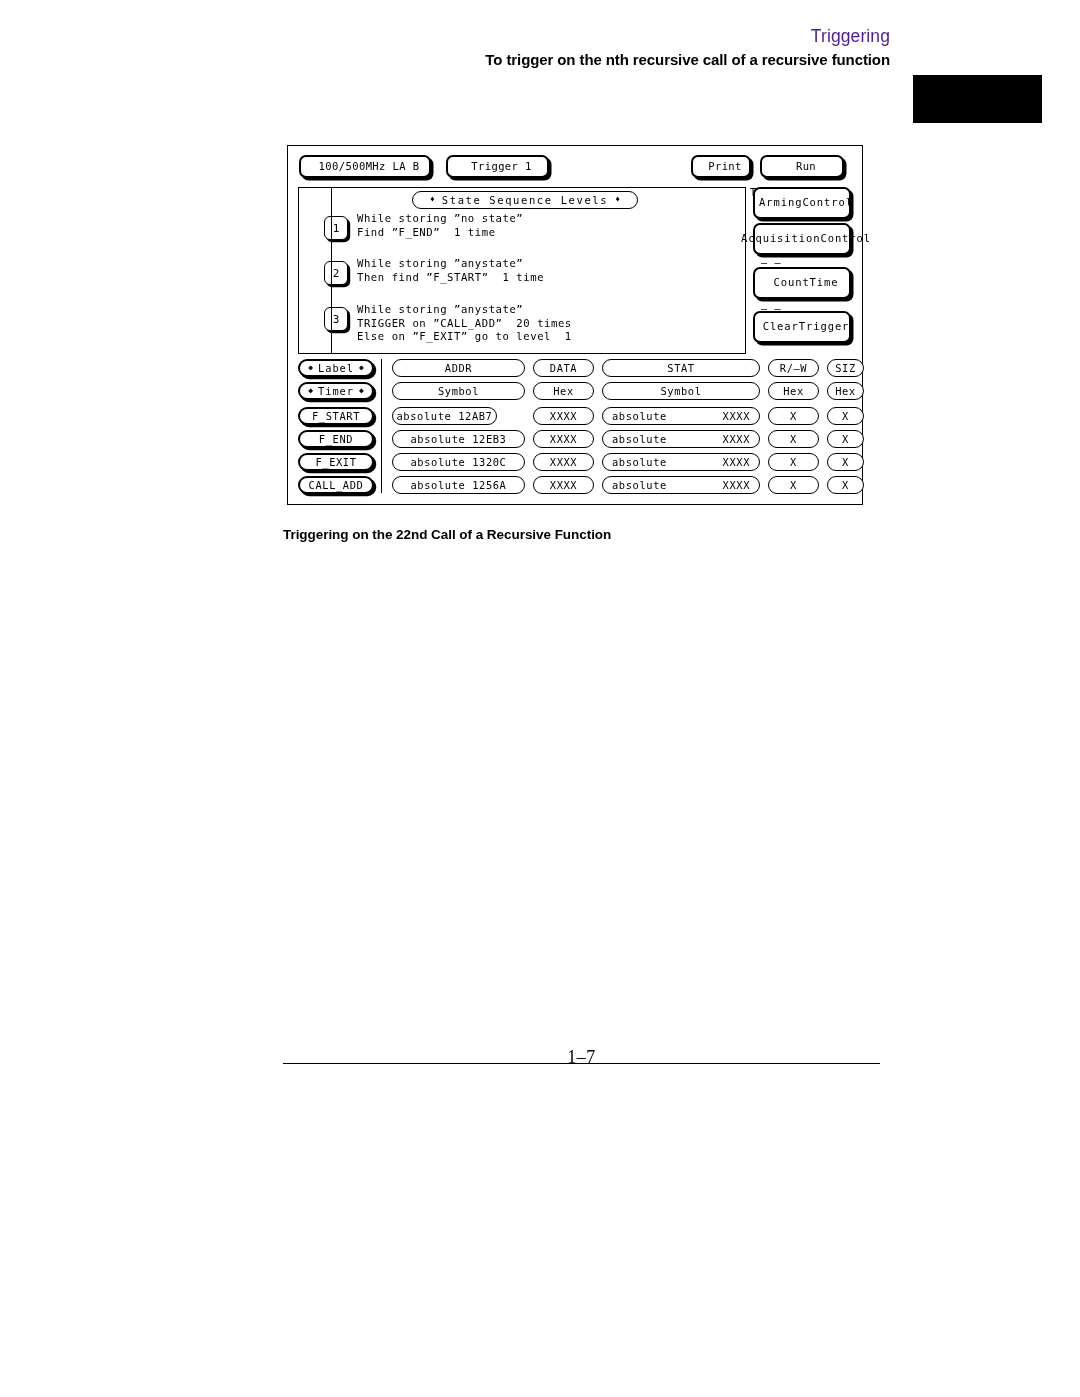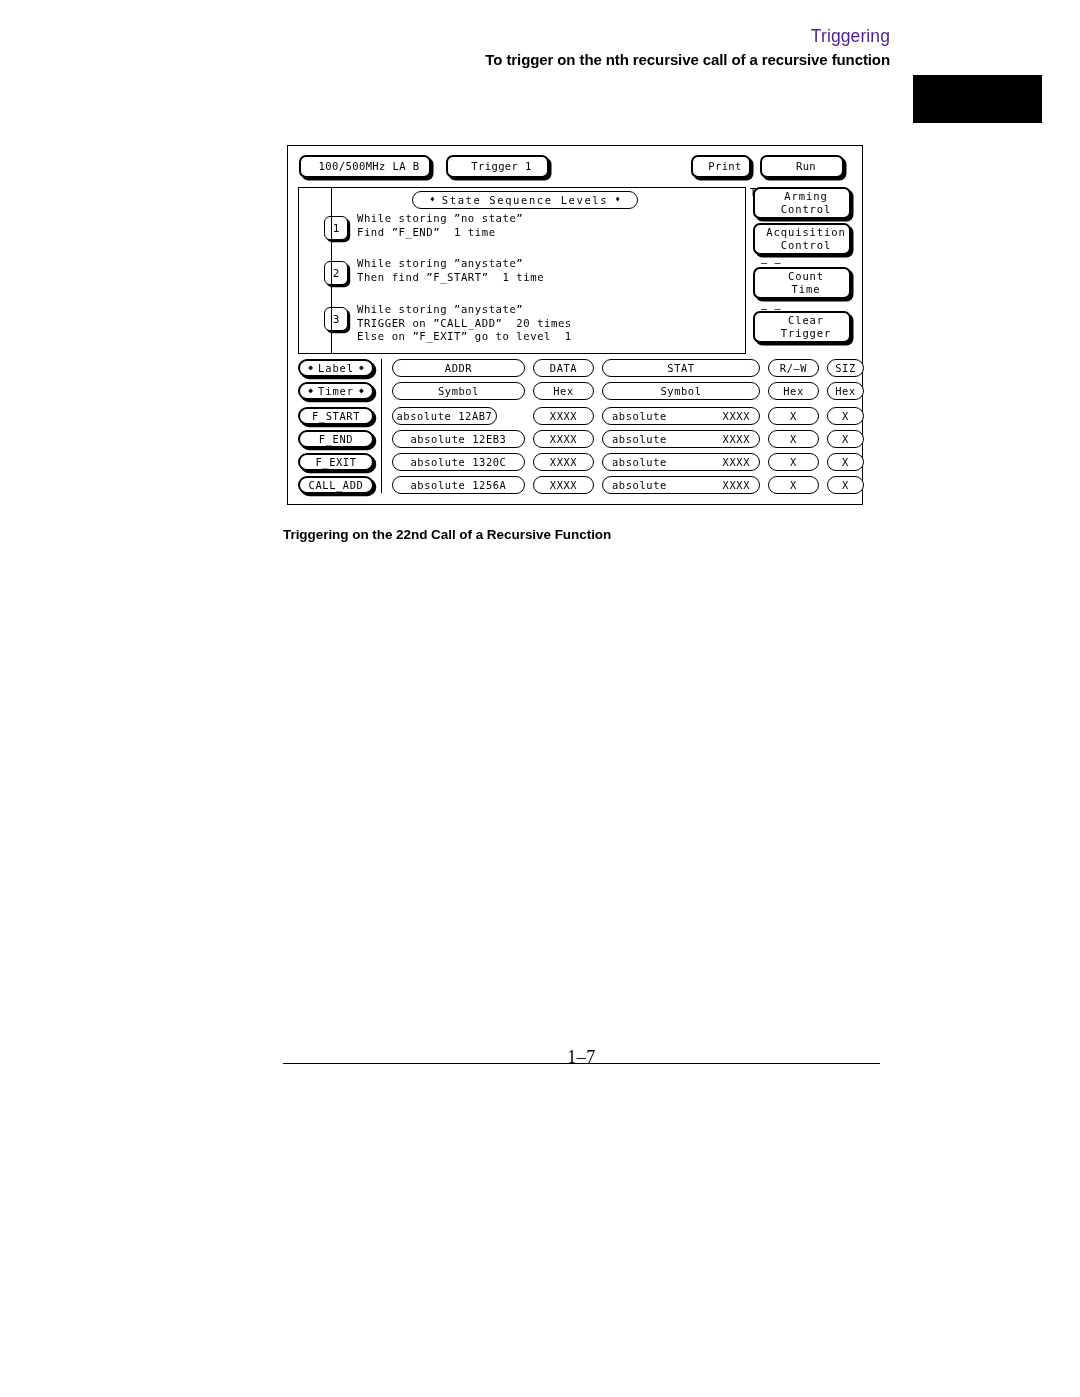--- a/index.html
+++ b/index.html
@@ -110,21 +110,21 @@
     color: #000;
   }
   .btn.shadow {
     box-shadow: 2.5px 2.5px 0 0 #000;
   }
   .btn.thick {
     border-width: 2.2px;
     padding-left: 8px;
   }
   .btn.two-line {
-    flex-direction: column;
+    flex-direction: row;
     justify-content: center;
     line-height: 1.25;
   }
 
   
   .topbar-btn { height: 23px; top: 9px; }
 
   
   .display-box {
     position: absolute;

